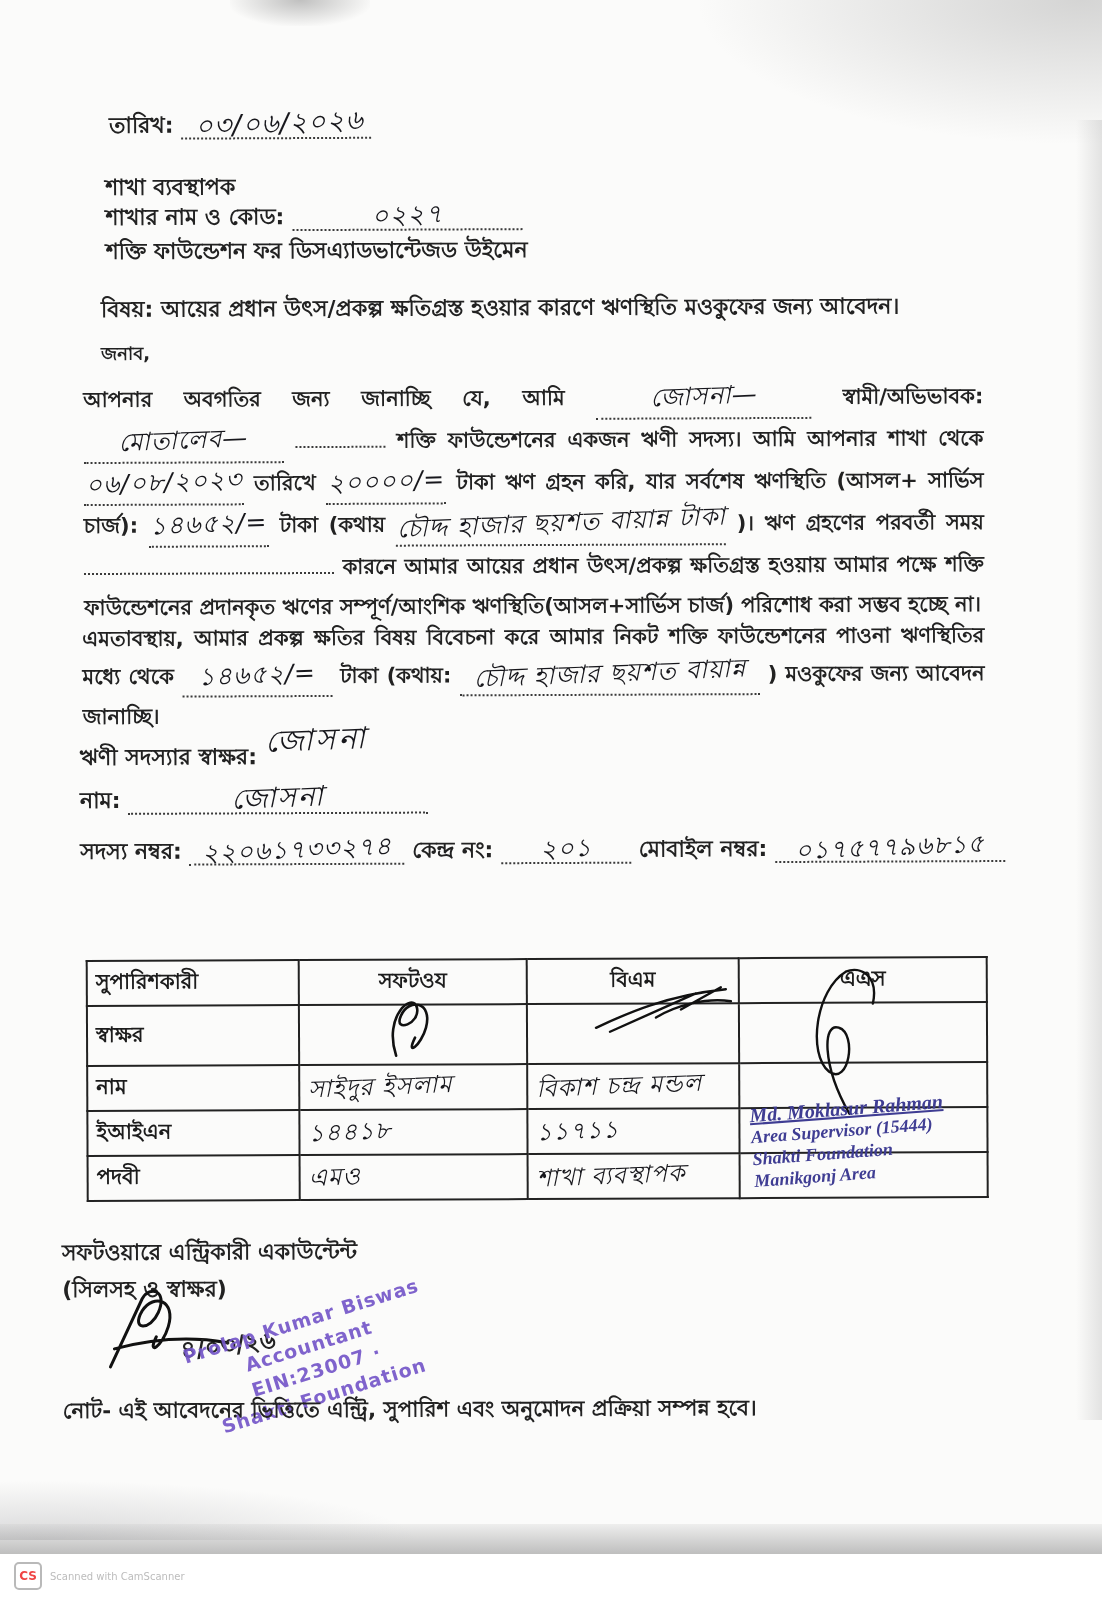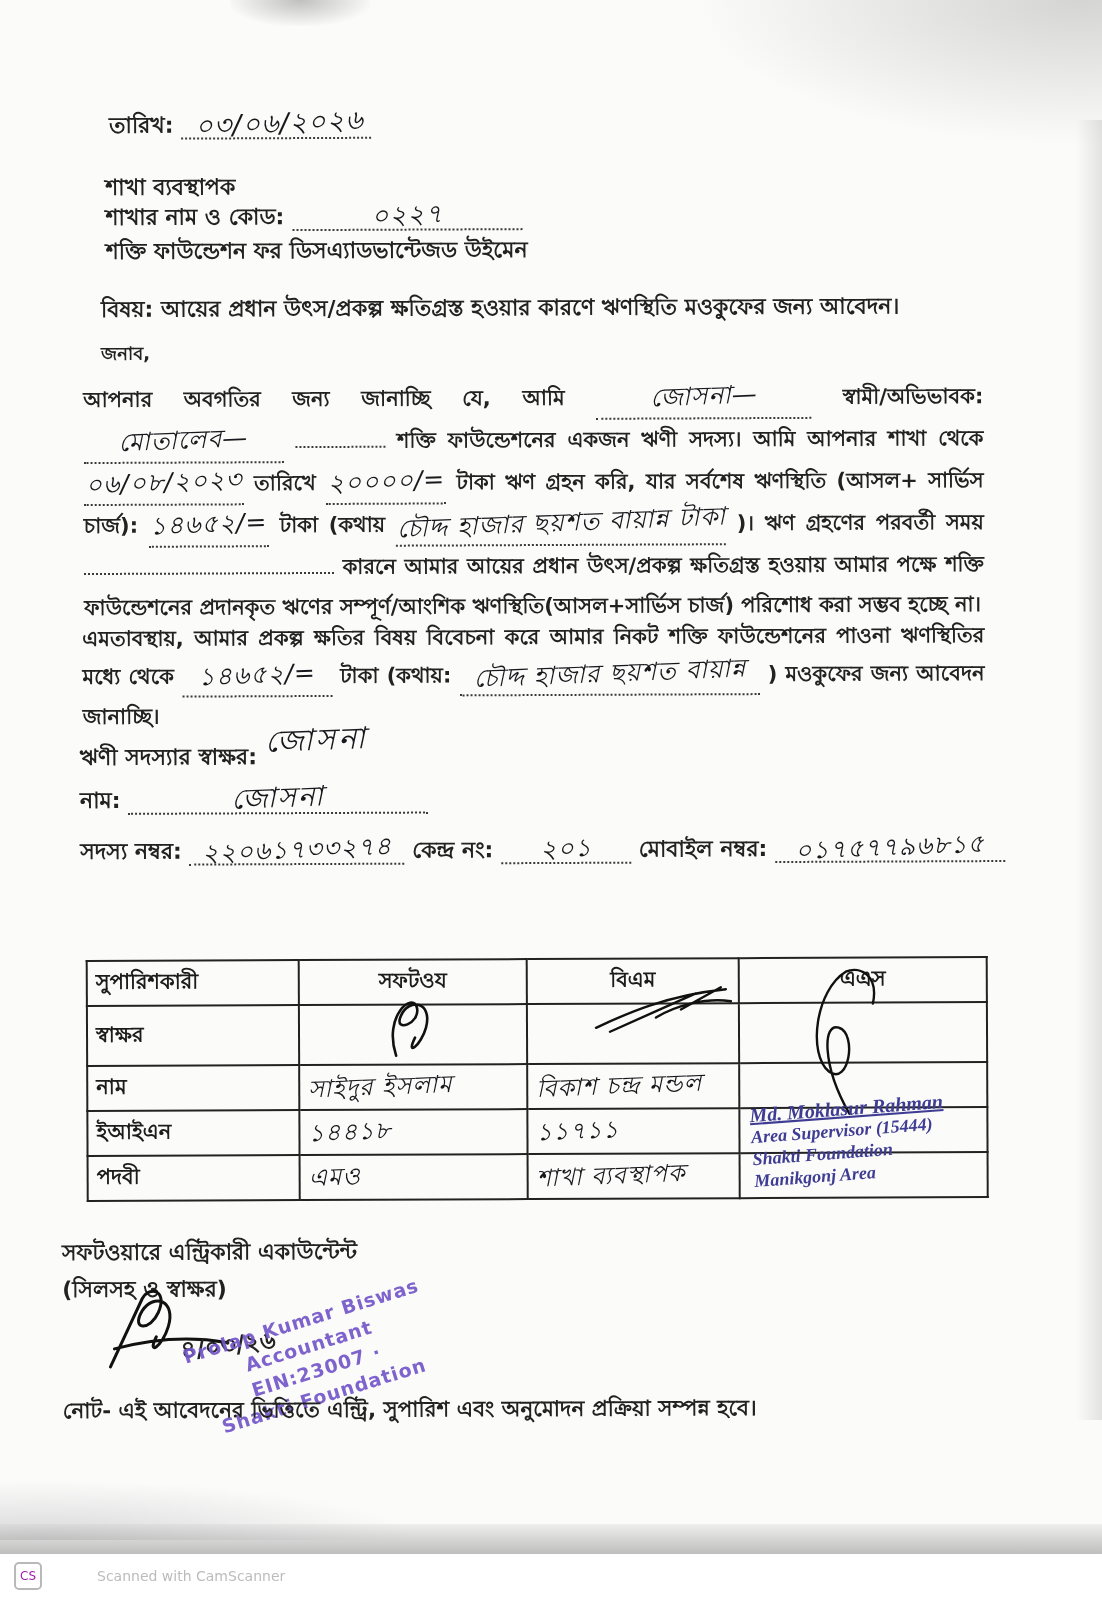--- a/index.html
+++ b/index.html
@@ -77,23 +77,23 @@
   .acc-stamp{
     position:absolute;top:1305px;left:150px;width:320px;text-align:center;
     color:#7557c9;font-size:19px;line-height:26px;font-weight:bold;
     letter-spacing:1px;transform:rotate(-17deg);opacity:.92;
   }
   .note{position:absolute;top:1392px;left:60px;font-size:21.5px;}
 
   .camscanner{position:absolute;left:14px;bottom:10px;display:flex;align-items:center;gap:8px;}
   .cs-icon{
     width:24px;height:24px;border:2px solid #b9b9b9;border-radius:5px;
-    color:#a21caf;font-size:12px;font-weight:normal;display:flex;align-items:center;justify-content:center;
-  }
-  .cs-text{color:#bcbcbc;font-size:14px;margin-left:47px;}
+    color:#ef4444;font-size:12px;font-weight:bold;display:flex;align-items:center;justify-content:center;
+  }
+  .cs-text{color:#bcbcbc;font-size:10px;}
 </style>
 </head>
 <body>
 
 <div class="shade-tr"></div>
 <div class="shade-top"></div>
 <div class="shade-right"></div>
 <div class="shade-bl"></div>
 <div class="shade-band"></div>
 <div class="footer-bar"></div>

